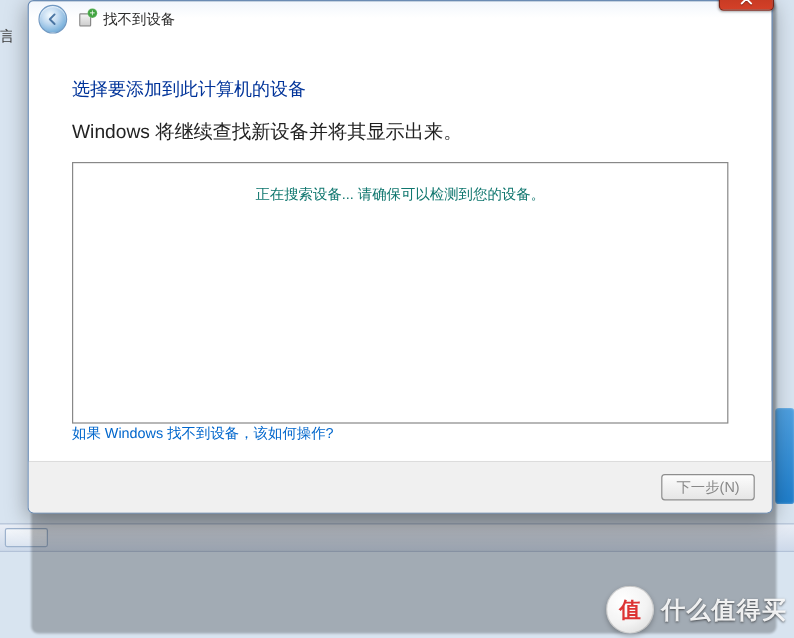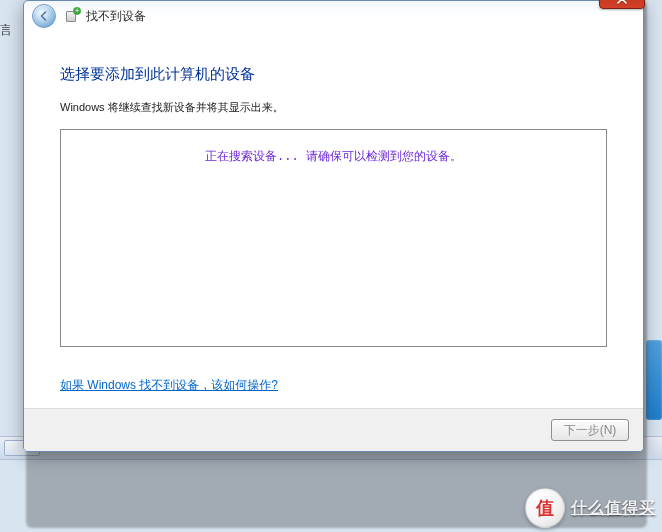--- a/index.html
+++ b/index.html
@@ -117,39 +117,36 @@
     padding: 16px 36px 14px 36px;
   }
   .heading {
     color: #003399;
     font-size: 15px;
     margin: 18px 0 16px 0;
     font-weight: 400;
   }
   .subtext {
     color: #222;
-    font-size: 11px;
+    font-size: 16px;
     margin-bottom: 14px;
   }
   .list-frame {
     width: 100%;
     height: 218px;
     border: 1px solid #888;
     background: #fff;
     padding: 18px 10px;
     text-align: center;
-    color: #6d28d9;
-    font-size: 12px;
-    font-family: Liberation Mono, monospace;
+    color: #0f766e;
+    font-size: 12px;
   }
   .help-link {
     display: inline-block;
-    margin-top: 30px;
     color: #0066cc;
-    text-decoration: underline;
     cursor: pointer;
   }
   .button-row {
     border-top: 1px solid #dcdcdc;
     background: #f0f0f0;
     padding: 10px 14px;
     display: flex;
     justify-content: flex-end;
     gap: 8px;
     border-radius: 0 0 4px 4px;
@@ -180,25 +177,24 @@
     width: 40px; height: 40px;
     border-radius: 50%;
     background: radial-gradient(circle at 35% 30%, #ffffff 0%, #f3f3f3 55%, #d6d6d6 100%);
     border: 1px solid rgba(0,0,0,.15);
     box-shadow: 0 2px 4px rgba(0,0,0,.25);
     display:flex; align-items:center; justify-content:center;
     color:#d33; font-size:18px; font-weight:bold;
   }
   .watermark .txt {
     color: rgba(255,255,255,.9);
-    font-size: 16px;
+    font-size: 20px;
     font-weight: bold;
     text-shadow: 0 1px 2px rgba(0,0,0,.6);
     letter-spacing: 1px;
-    text-decoration: underline;
   }
   .left-crop {
     position:absolute; left:0; top:22px;
     color:#3a3a3a; font-size:12px;
     width:10px; overflow:hidden; white-space:nowrap;
   }
 </style>
 </head>
 <body>
 

